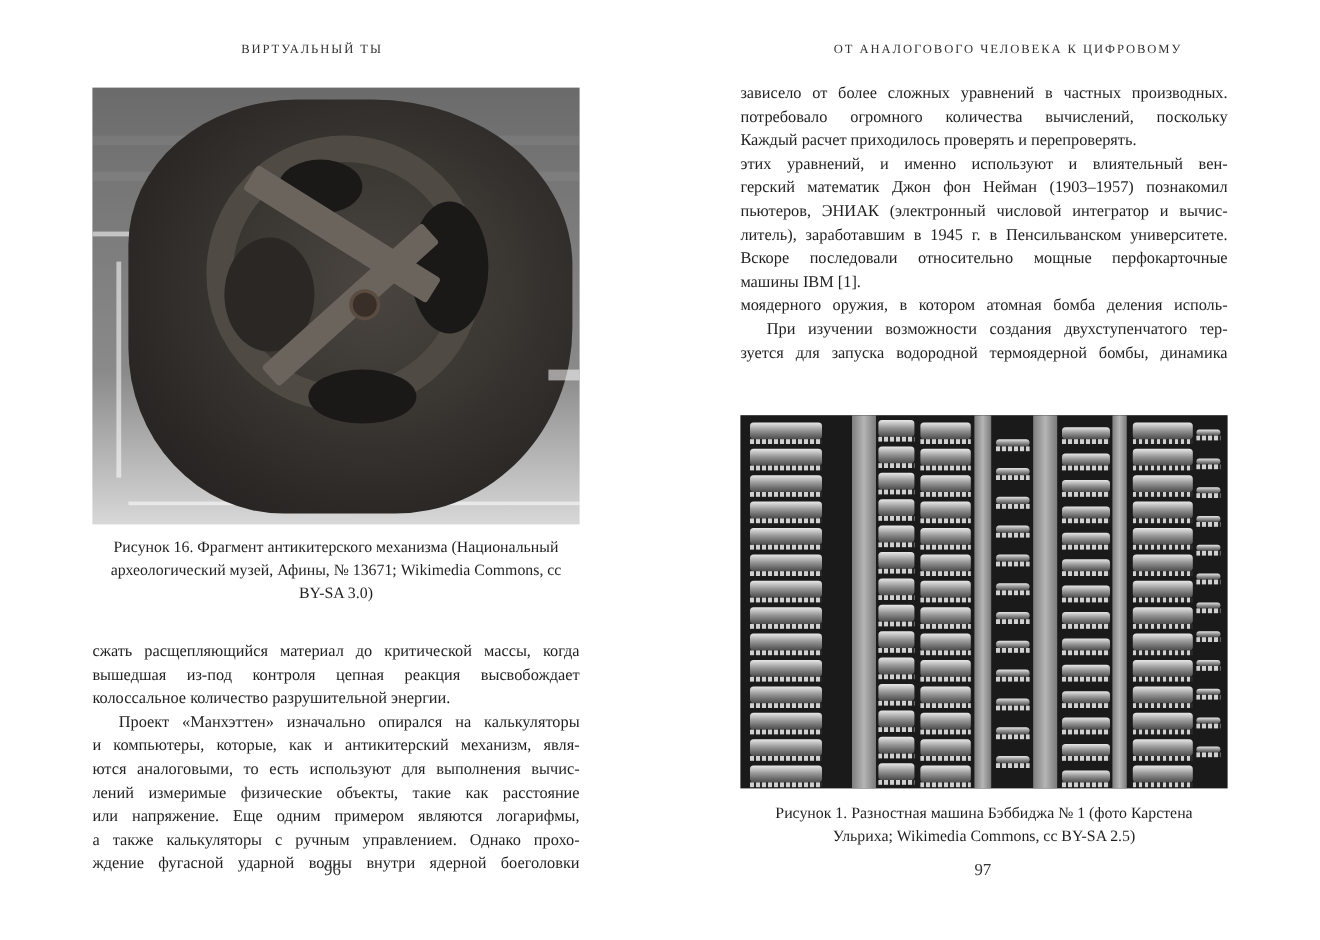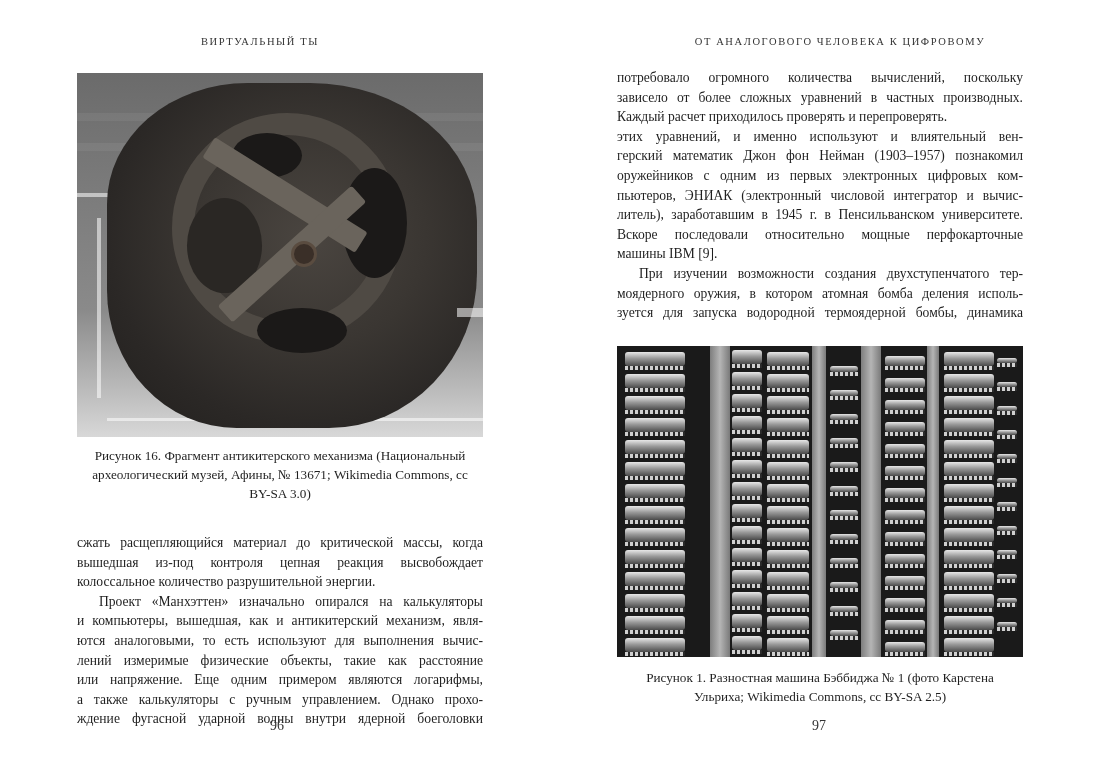--- a/index.html
+++ b/index.html
@@ -70,47 +70,46 @@
     <div>Рисунок 16. Фрагмент антикитерского механизма (Национальный</div>
     <div>археологический музей, Афины, № 13671; Wikimedia Commons, cc</div>
     <div>BY-SA 3.0)</div>
   </div>
 
   <div class="body-text" style="left:77px;top:533px;width:406px;">
     <span class="line">сжать расщепляющийся материал до критической массы, когда</span>
     <span class="line">вышедшая из-под контроля цепная реакция высвобождает</span>
     <span class="line last">колоссальное количество разрушительной энергии.</span>
     <span class="line ind">Проект «Манхэттен» изначально опирался на калькуляторы</span>
-    <span class="line">и компьютеры, вышедшая, как и антикитерский механизм, явля-</span>
+    <span class="line">и компьютеры, которые, как и антикитерский механизм, явля-</span>
     <span class="line">ются аналоговыми, то есть используют для выполнения вычис-</span>
     <span class="line">лений измеримые физические объекты, такие как расстояние</span>
     <span class="line">или напряжение. Еще одним примером являются логарифмы,</span>
     <span class="line">а также калькуляторы с ручным управлением. Однако прохо-</span>
     <span class="line">ждение фугасной ударной волны внутри ядерной боеголовки</span>
   </div>
 
   <div class="folio" style="left:270px;">96</div>
 </div>
 
 <div class="page right">
   <div class="running-head">ОТ АНАЛОГОВОГО ЧЕЛОВЕКА К ЦИФРОВОМУ</div>
 
   <div class="body-text" style="left:67px;top:68px;width:406px;">
+    <span class="line">зависело от более сложных уравнений в частных производных.</span>
     <span class="line">потребовало огромного количества вычислений, поскольку</span>
-    <span class="line">зависело от более сложных уравнений в частных производных.</span>
     <span class="line last">Каждый расчет приходилось проверять и перепроверять.</span>
     <span class="line">этих уравнений, и именно используют и влиятельный вен-</span>
     <span class="line">герский математик Джон фон Нейман (1903–1957) познакомил</span>
-    <span class="line">оружейников с одним из первых электронных цифровых ком-</span>
     <span class="line">пьютеров, ЭНИАК (электронный числовой интегратор и вычис-</span>
     <span class="line">литель), заработавшим в 1945 г. в Пенсильванском университете.</span>
     <span class="line">Вскоре последовали относительно мощные перфокарточные</span>
-    <span class="line last">машины IBM [9].</span>
+    <span class="line last">машины IBM [1].</span>
+    <span class="line">моядерного оружия, в котором атомная бомба деления исполь-</span>
     <span class="line ind">При изучении возможности создания двухступенчатого тер-</span>
-    <span class="line">моядерного оружия, в котором атомная бомба деления исполь-</span>
     <span class="line">зуется для запуска водородной термоядерной бомбы, динамика</span>
   </div>
 
   <div class="figure fig17" style="left:67px;" title="Разностная машина Бэббиджа № 1">
 
     <div class="col" style="left:8px;width:60px;">
       <div class="wheel" style="top:6px"></div>
       <div class="wheel" style="top:28px"></div>
       <div class="wheel" style="top:50px"></div>
       <div class="wheel" style="top:72px"></div>

